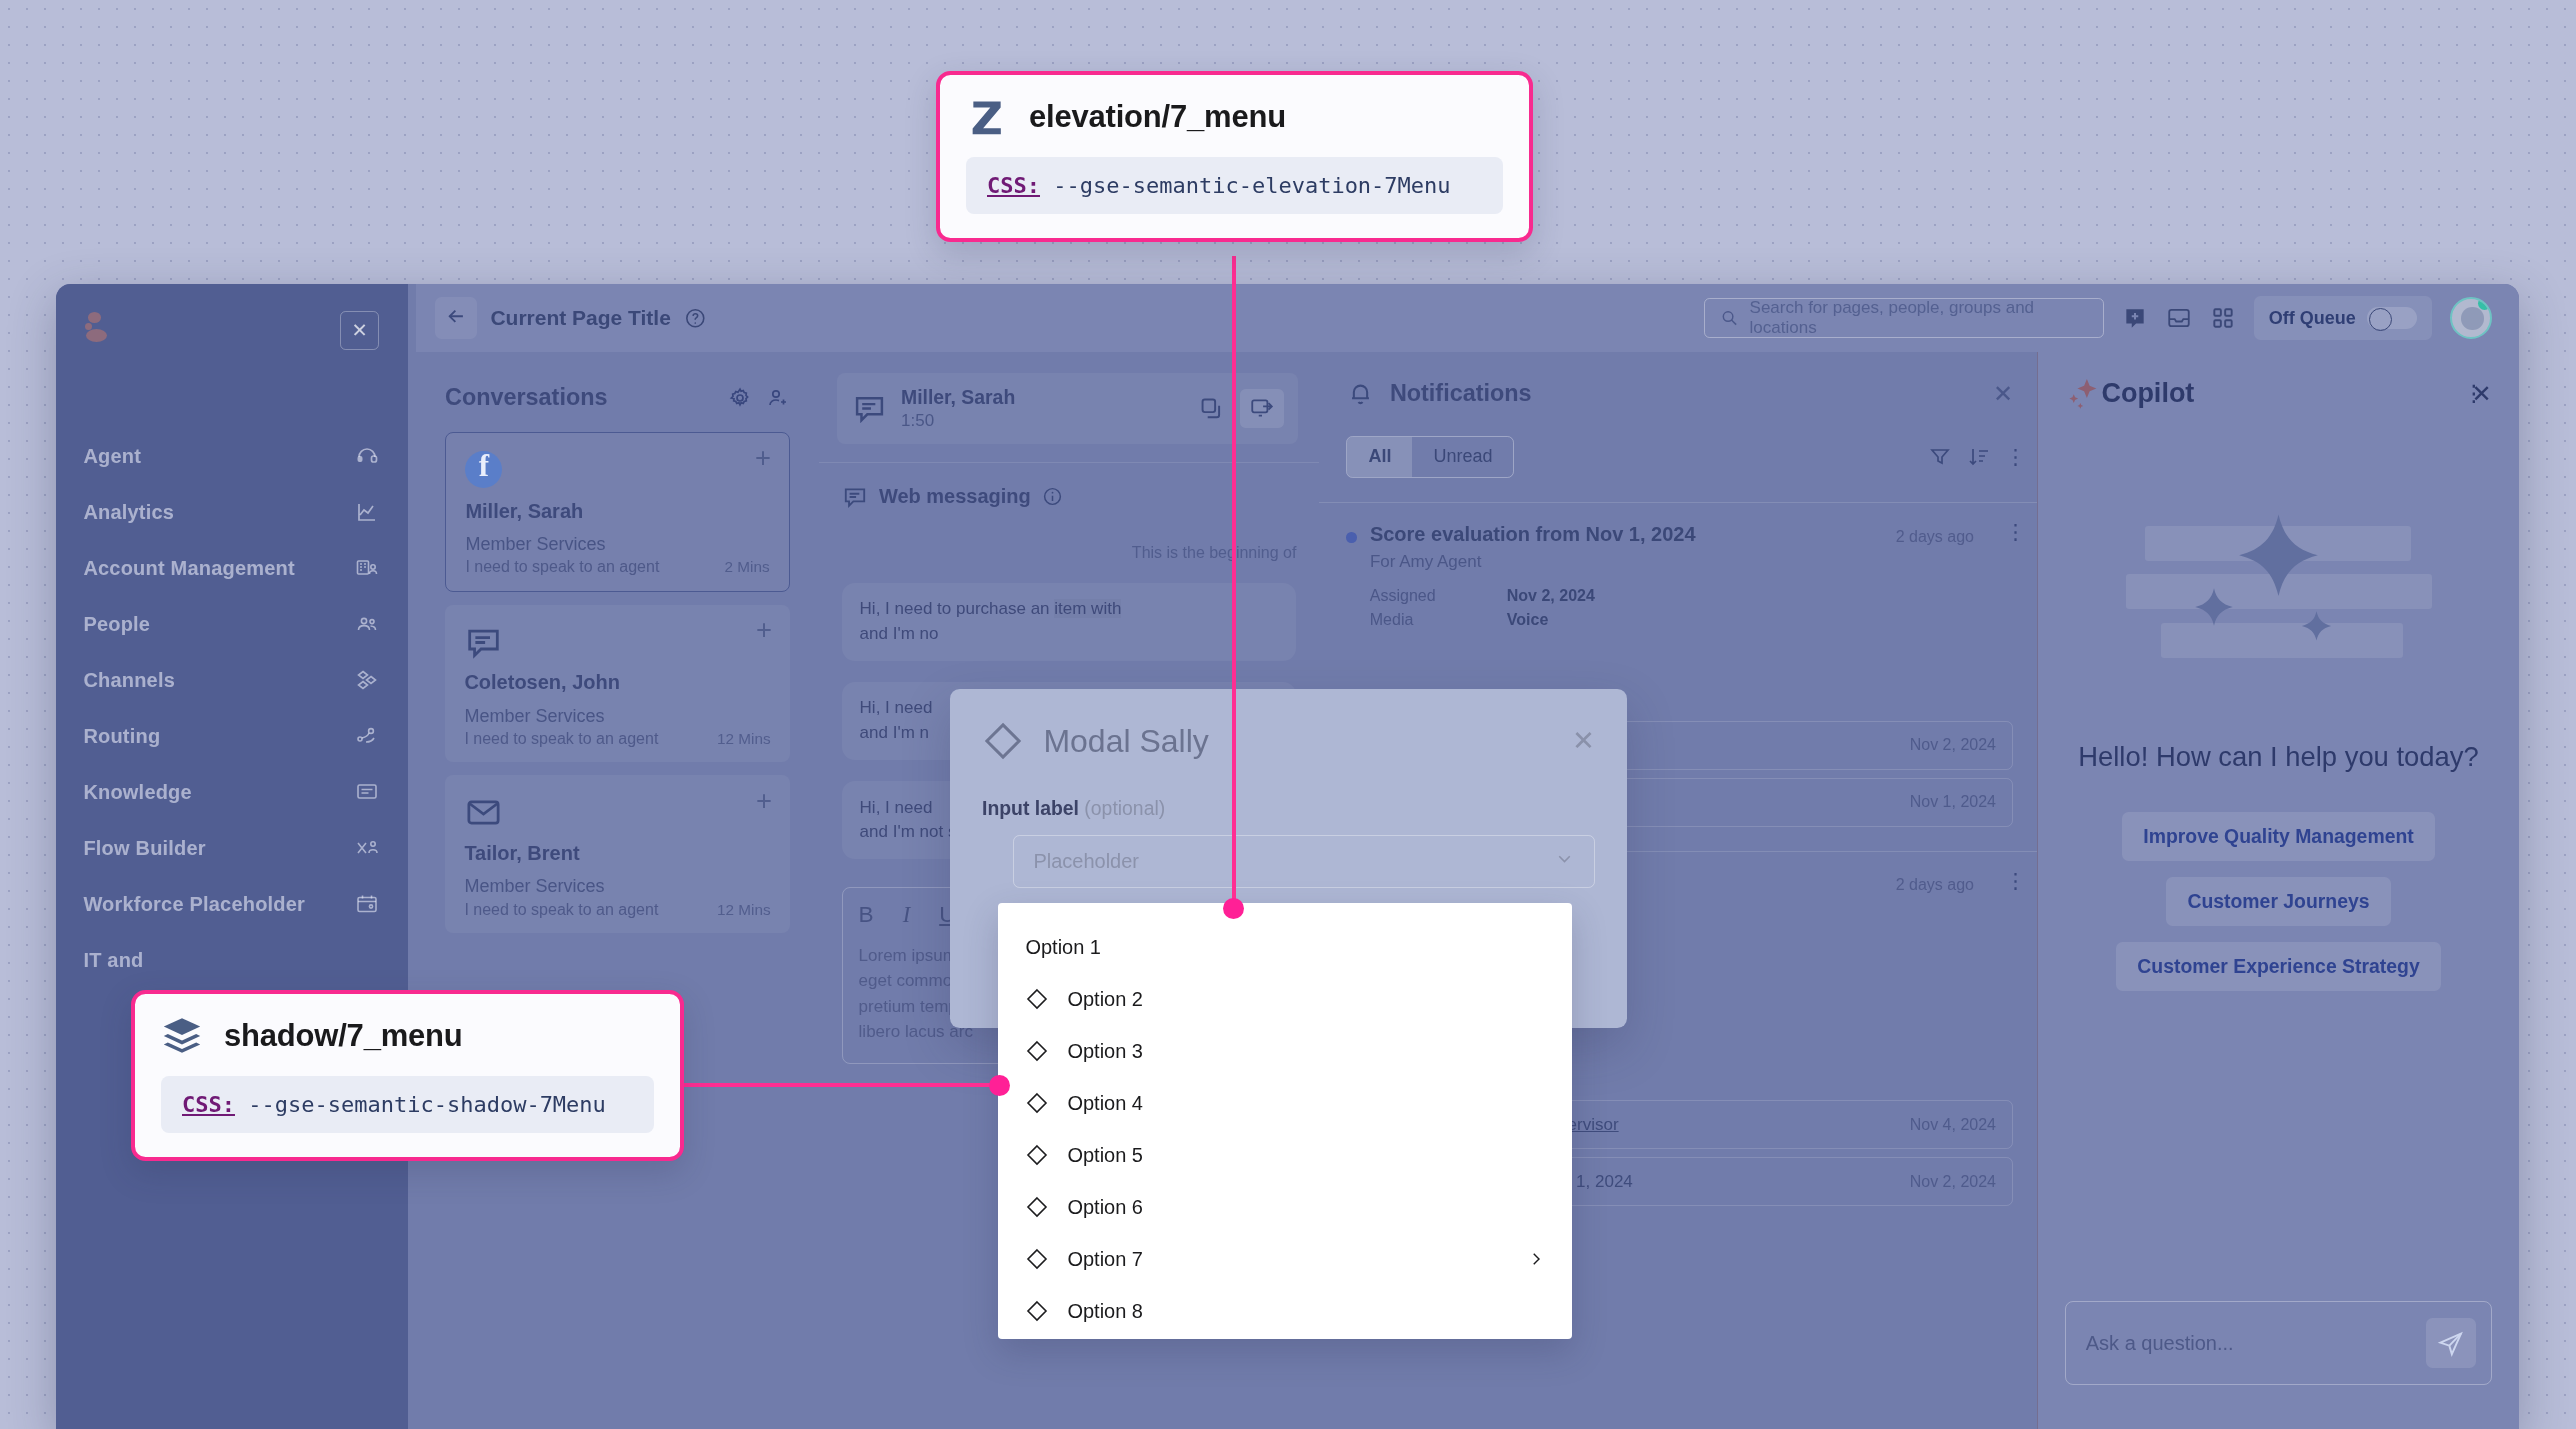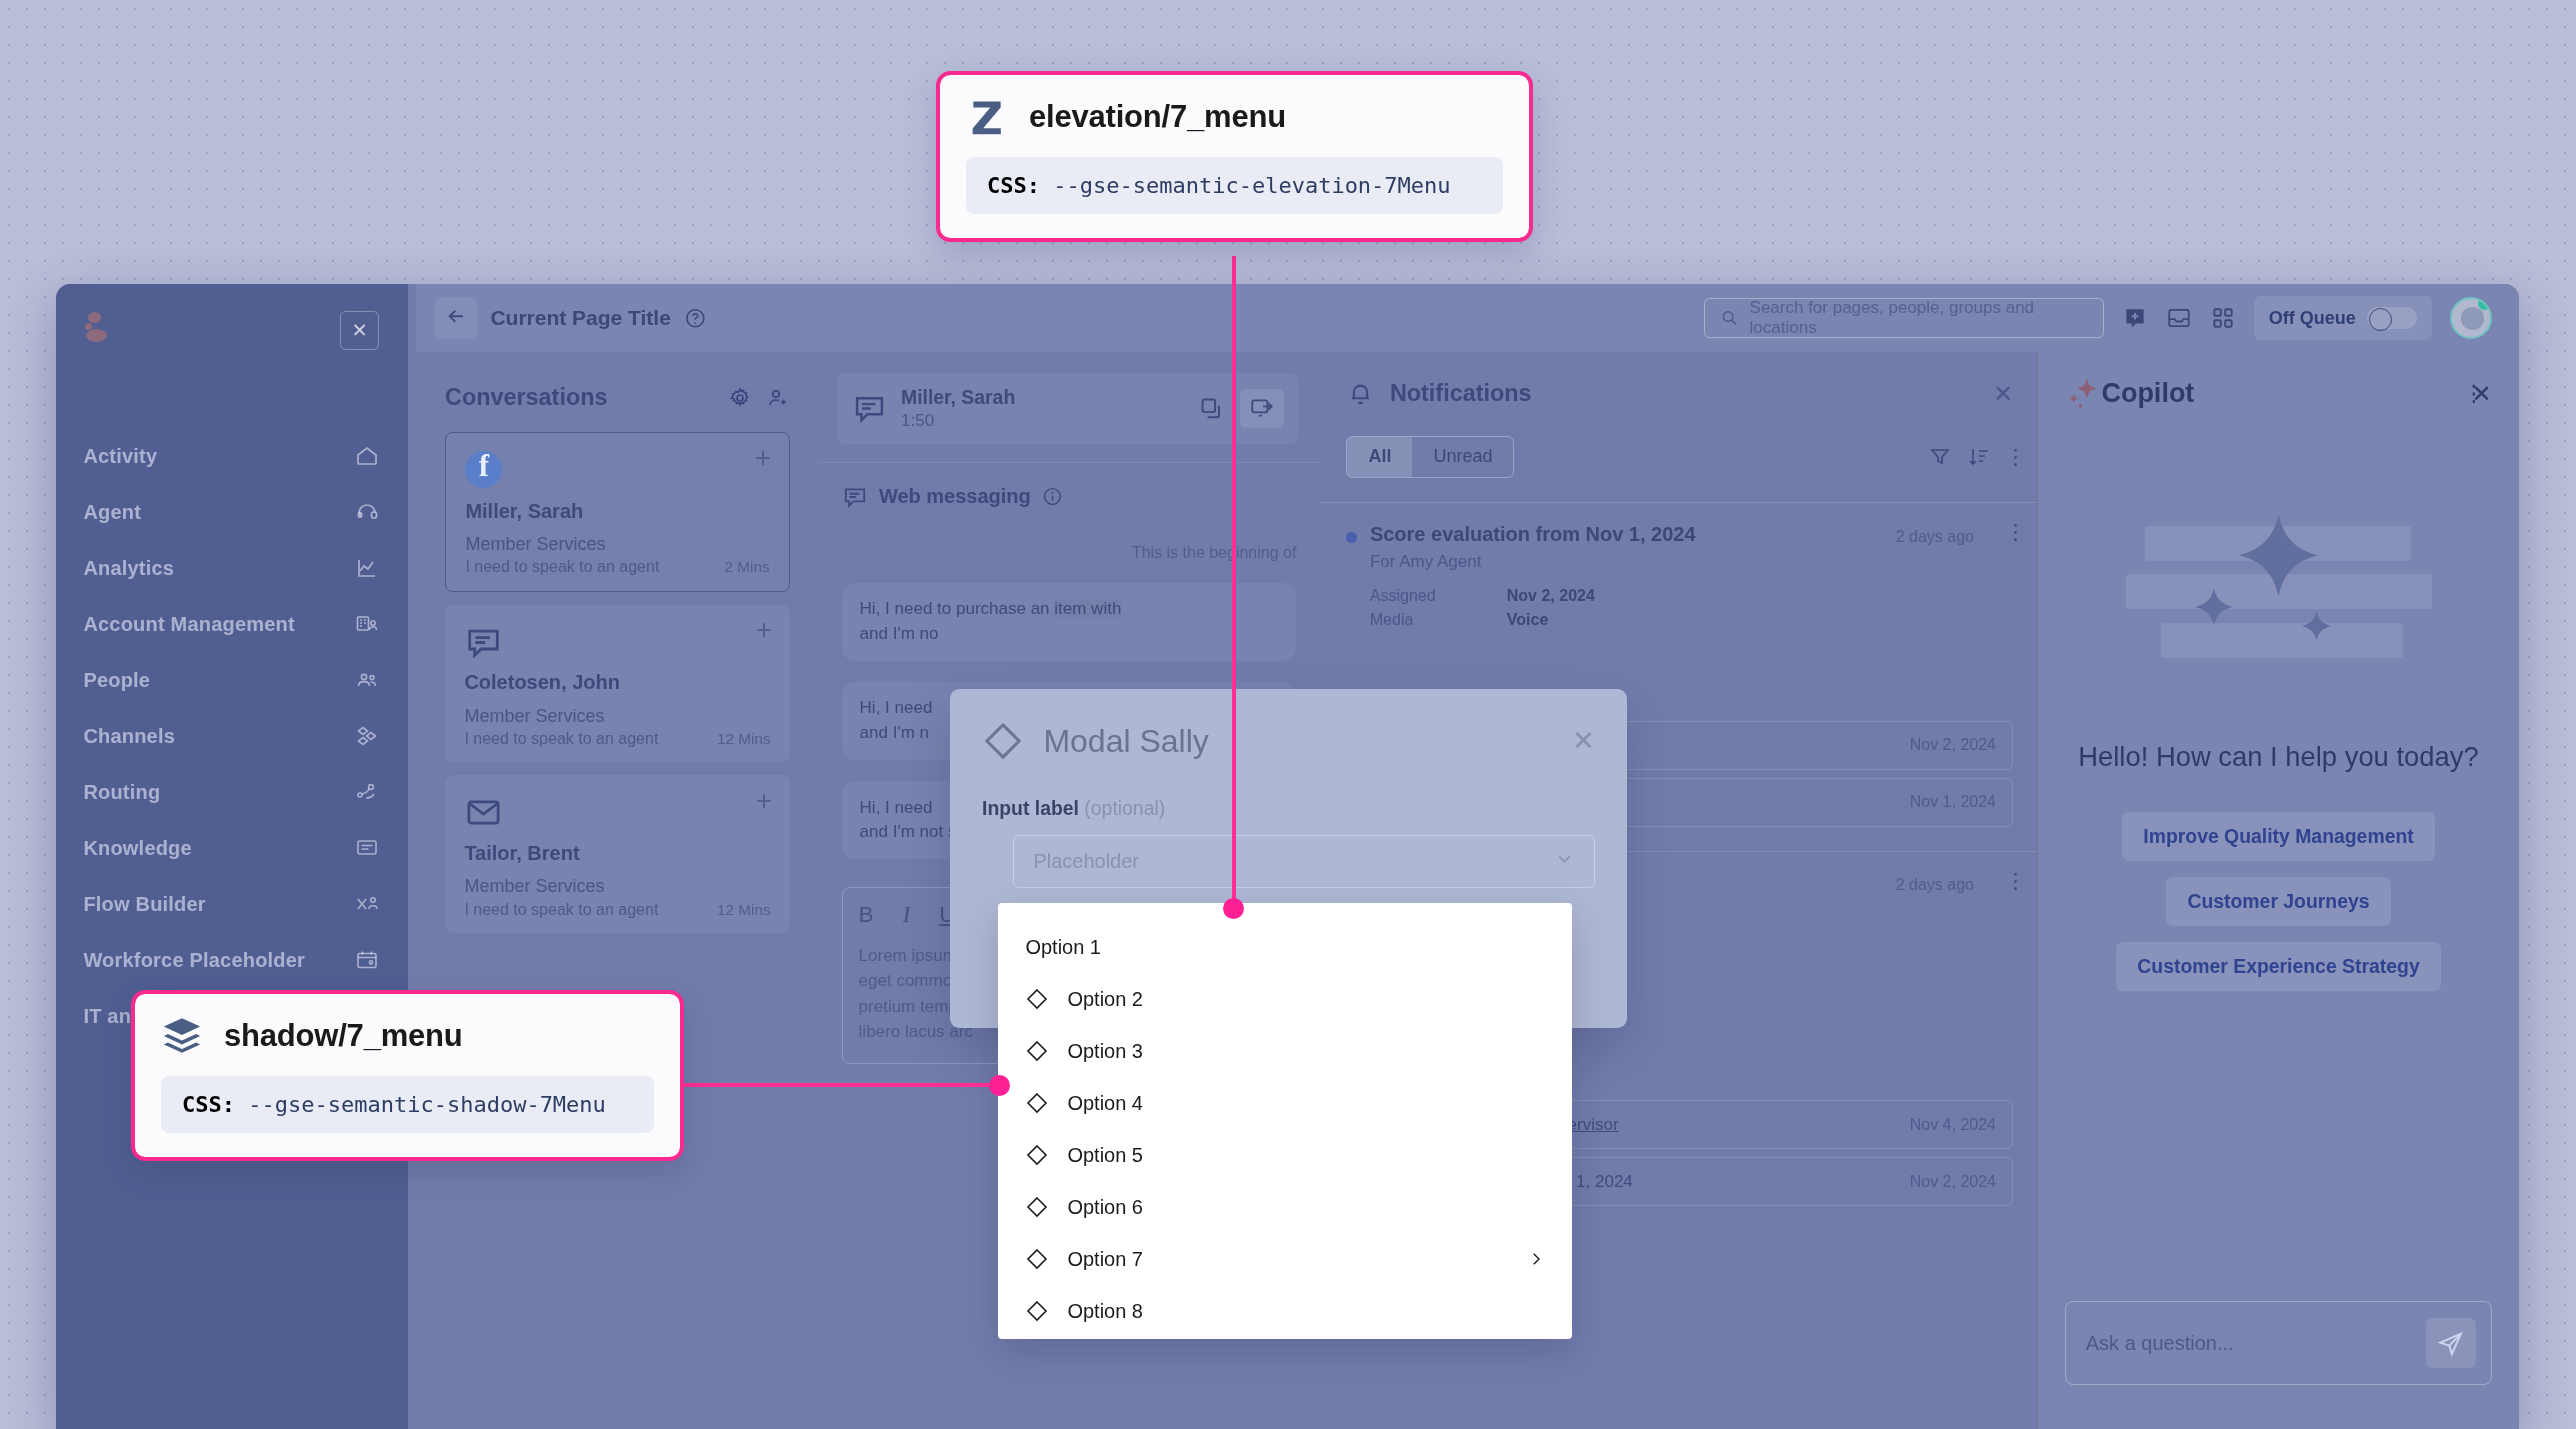--- a/index.html
+++ b/index.html
@@ -266,21 +266,21 @@
     border-radius: 14.5px; padding: 21px 26px 24px 26px;
     box-shadow: 0 11.3px 32px rgba(40,46,80,0.18);
   }
   .callout .co-head { display: flex; align-items: center; gap: 21px; }
   .callout .co-ico { width: 42px; height: 42px; color: #4a5e84; flex: 0 0 42px; }
   .callout .co-ico svg { width: 100%; height: 100%; display: block; }
   .callout .co-ttl { font-size: 31px; font-weight: 700; color: #1a1a1c; letter-spacing: -0.2px; }
   .callout .co-code { margin-top: 19.4px; background: #e9ecf5; border-radius: 8px;
     padding: 16px 21px; font-family: "DejaVu Sans Mono", monospace;
     font-size: 22px; color: #2d3c63; white-space: nowrap; }
-  .callout .co-code b { color: #000000; }
+  .callout .co-code b { color: #701a75; text-decoration: underline; }
   #callout-elevation { left: 936px; top: 71px; width: 597px; }
   #callout-shadow    { left: 131px; top: 990px; width: 553px; }
 
   
   .conn { position: absolute; background: #ff2e92; }
   .dot { position: absolute; width: 21px; height: 21px; border-radius: 50%; background: #ff2096; }
 </style>
 </head>
 <body>
 
@@ -292,28 +292,20 @@
         <i></i>
           <i></i>
           <i></i>
       </div>
       <div class="sidebar-close">
         <span>✕</span>
       </div>
     </div>
     <div class="nav-list">
 
-      <div class="nav-item">
-        <span class="label">Activity</span>
-        <span class="nav-ico">
-            <svg viewBox="0 0 24 24" fill="none" stroke="currentColor" stroke-width="1.7">
-              <path d="M3 11 12 4l9 7v8a1 1 0 0 1-1 1H4a1 1 0 0 1-1-1z"></path>
-            </svg>
-          </span>
-      </div>
 
       <div class="nav-item">
         <span class="label">Agent</span>
         <span class="nav-ico">
             <svg viewBox="0 0 24 24" fill="none" stroke="currentColor" stroke-width="1.7">
               <path d="M4 13a8 8 0 0 1 16 0"></path>
               <rect x="2.5" y="12" width="5" height="6" rx="2" fill="currentColor" stroke="none"></rect>
               <rect x="16.5" y="12" width="5" height="6" rx="2"></rect>
             </svg>
           </span>

